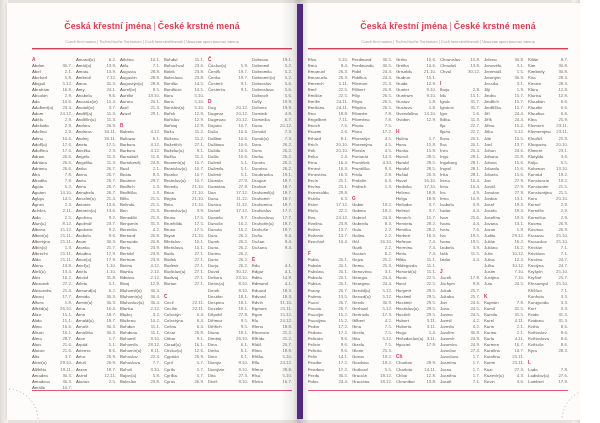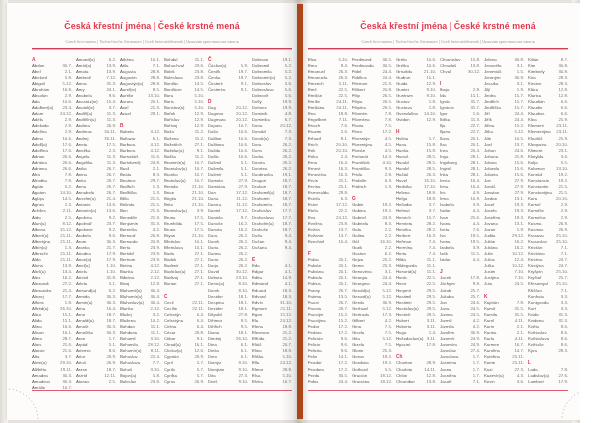--- a/index.html
+++ b/index.html
@@ -1,16 +1,16 @@
 <!DOCTYPE html>
 <html><head>
 <meta charset="utf-8">
 <style>
   html,body{margin:0;padding:0;}
-  .photo{position:relative;width:580px;height:423px;background:#c2410c;overflow:hidden;
+  .photo{position:relative;width:580px;height:423px;background:#4c1d95;overflow:hidden;
          font-family:"Liberation Sans","DejaVu Sans",sans-serif;}
   .page{position:absolute;top:3px;height:417px;background:#fdfcfb;}
   .page.left{left:7px;width:290px;box-shadow:-1px 0 2px rgba(90,80,70,.15);}
   .page.right{left:303px;width:290px;box-shadow:1px 0 2px rgba(90,80,70,.15);}
   .page-title{position:absolute;top:18px;left:0;right:0;text-align:center;
               font-size:8.8px;font-weight:bold;color:#e03a50;letter-spacing:.1px;white-space:nowrap;}
   .page-title .sep{font-weight:normal;color:#e87186;padding:0 2px;}
   .page-subtitle{position:absolute;top:36px;left:0;right:0;text-align:center;
                  font-size:3.9px;color:#a29892;white-space:nowrap;}
   .rule2{position:absolute;top:45px;height:2.4px;

